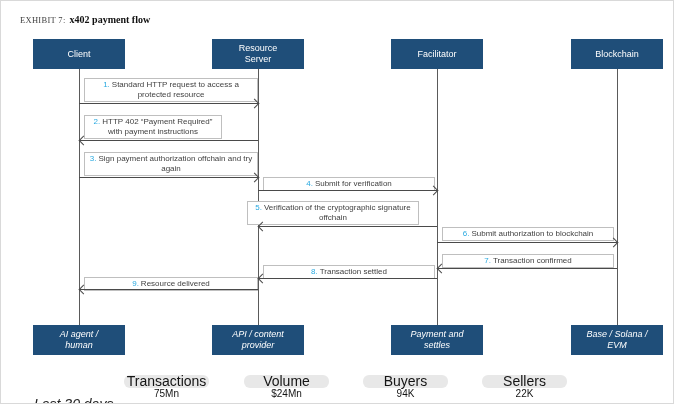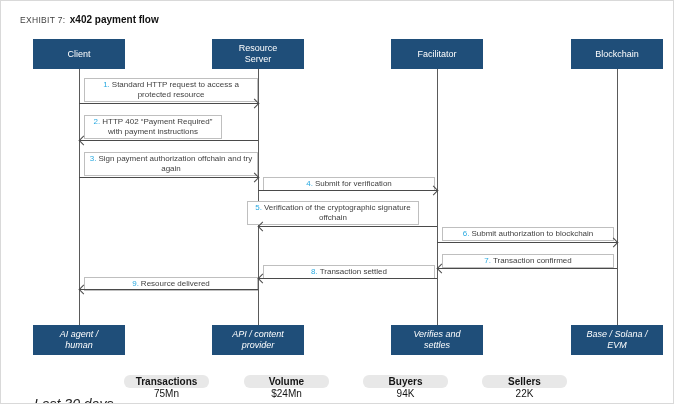--- a/index.html
+++ b/index.html
@@ -6,21 +6,21 @@
   #canvas{
     position:relative;
     width:674px;height:404px;
     background:#fff;
     border:1px solid #d9d9d9;
     box-sizing:border-box;
     font-family:"Liberation Sans", sans-serif;
     overflow:hidden;
   }
   
-  .title{position:absolute;left:19px;top:8px;white-space:nowrap;}
+  .title{position:absolute;left:19px;top:8px;white-space:nowrap;font-family:Liberation Serif, serif;}
   .title .tp{font-size:8.5px;color:#3f3f3f;letter-spacing:.3px;}
   .title .tm{font-size:10px;font-weight:bold;color:#111;}
   
   .actor,.rolebox{
     position:absolute;width:92px;height:30px;
     background:var(--actor-fill,#1F4E79);
     color:#fff;font-size:9px;line-height:11px;
     display:flex;flex-direction:column;align-items:center;justify-content:center;
     text-align:center;z-index:3;
   }
@@ -39,21 +39,21 @@
   
   .arrow{position:absolute;height:1px;background:var(--line,#4a4a4a);z-index:2;}
   .head{position:absolute;width:6px;height:6px;z-index:2;
     border-top:1px solid var(--line,#4a4a4a);border-right:1px solid var(--line,#4a4a4a);}
   .head.right{transform:rotate(45deg);}
   .head.left{transform:rotate(-135deg);}
   
   .period{position:absolute;left:33px;top:363px;font-size:14px;font-style:italic;
     text-decoration:underline;color:#222;margin-top:32px;}
   .stat{position:absolute;top:374px;width:85px;text-align:center;}
-  .stat .slabel{background:var(--stat-label-bg,#E8E8E8);font-weight:bold;font-size:10px;
+  .stat .slabel{background:var(--stat-label-bg,#E8E8E8);font-weight:normal;font-size:14px;
     line-height:13px;color:#141414;border-radius:6px;}
   .stat .svalue{font-size:10px;color:#141414;margin-top:0;}
 </style>
 </head>
 <body>
 
 <div id="canvas">
 
   <div class="title">
     <span class="tp">EXHIBIT 7:</span>
@@ -139,21 +139,21 @@
 
   <div class="rolebox" style="left:32px">
     <span>AI agent /</span>
       <span>human</span>
   </div>
   <div class="rolebox" style="left:211px">
     <span>API / content</span>
       <span>provider</span>
   </div>
   <div class="rolebox" style="left:390px">
-    <span>Verifies and</span>
+    <span>Payment and</span>
       <span>settles</span>
   </div>
   <div class="rolebox" style="left:570px">
     <span>Base / Solana /</span>
       <span>EVM</span>
   </div>
 
   <div class="period">Last 30 days</div>
 
   <div class="stat" style="left:123px">

